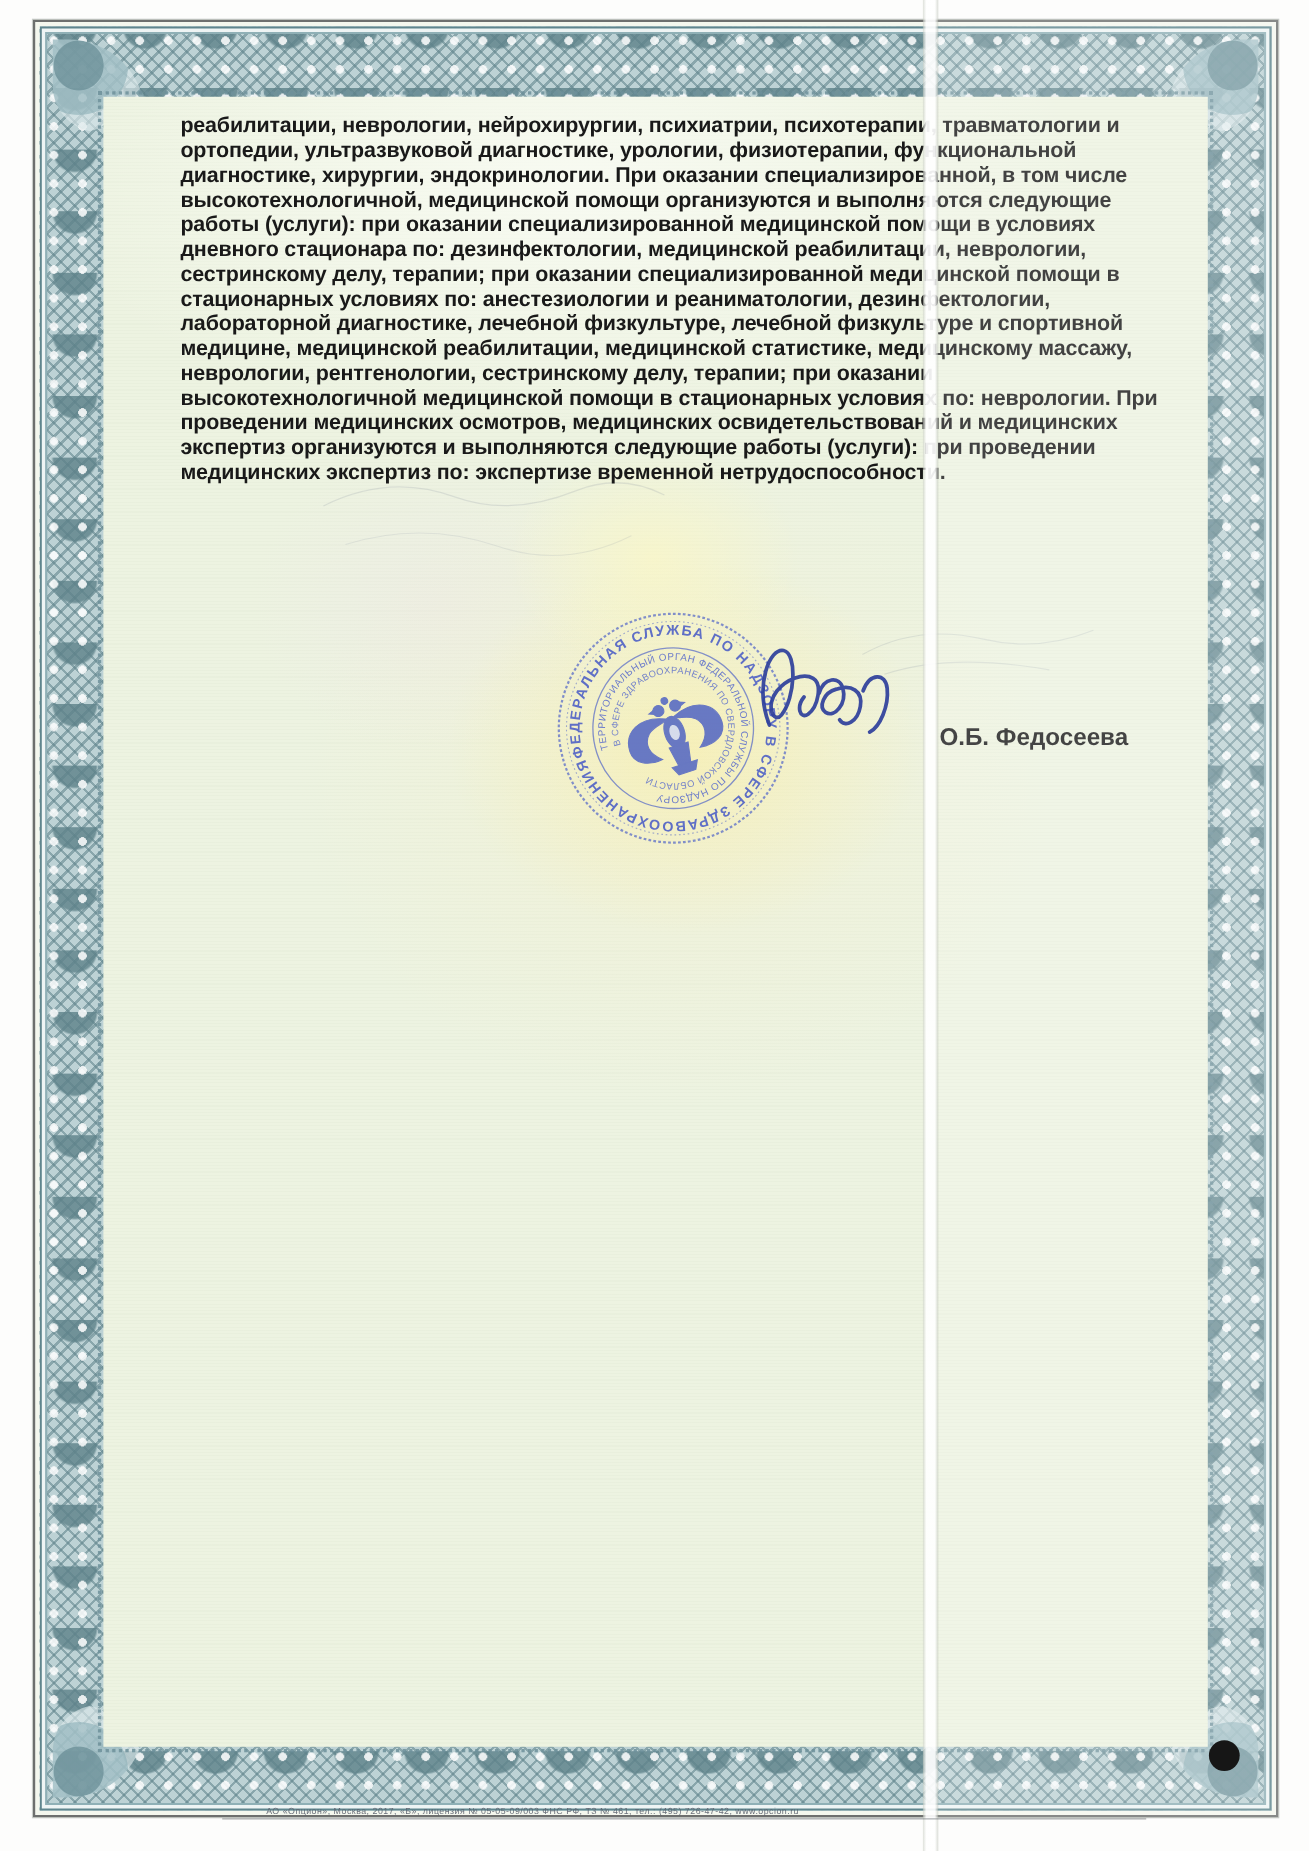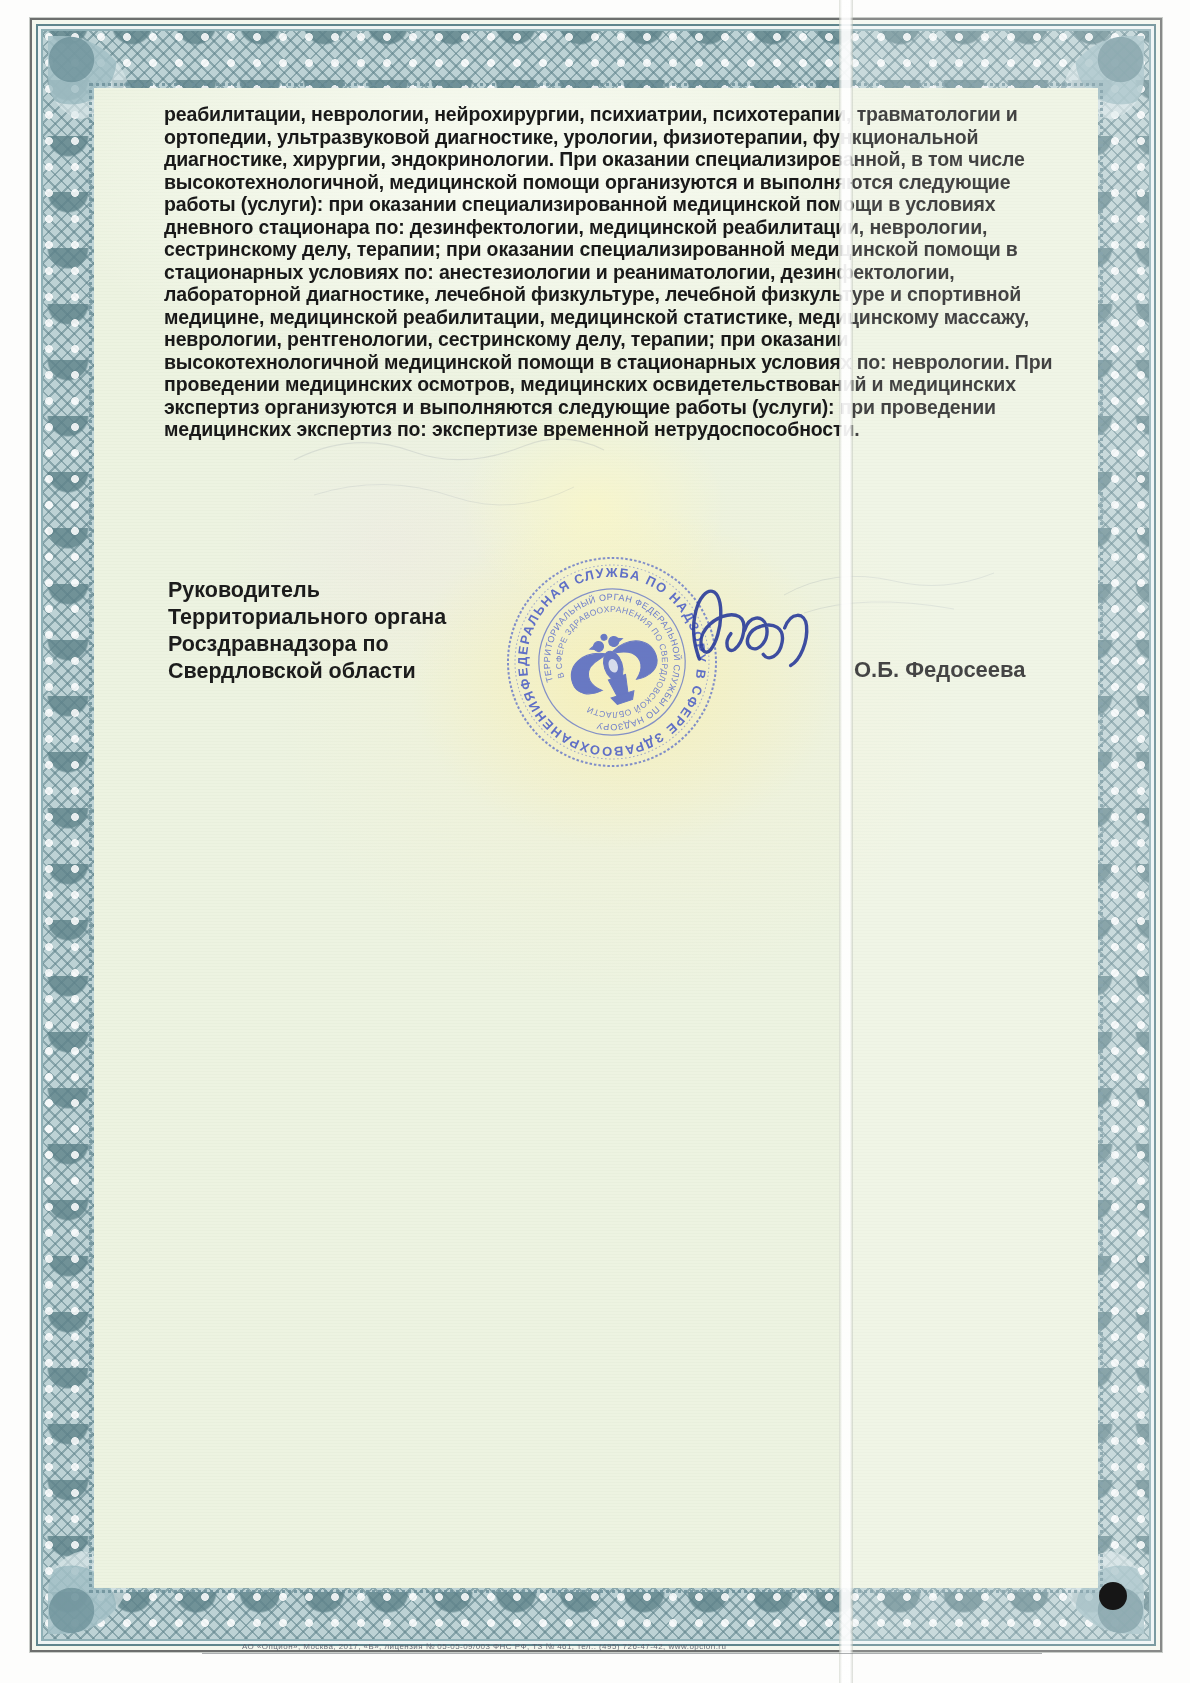--- a/index.html
+++ b/index.html
@@ -171,26 +171,20 @@
     </svg>
 
     <svg class="signature-svg" width="170" height="110" viewBox="0 0 170 110">
       <g transform="rotate(-6 85 55)" fill="none" stroke="#2e3f9c" stroke-width="3.4" stroke-linecap="round" stroke-linejoin="round" opacity="0.92">
         <path d="M 16,84 C 6,46 24,14 36,18 C 48,22 42,62 28,76 C 20,84 14,66 26,54 C 36,44 52,40 60,46 C 68,52 62,72 52,78 C 44,82 42,70 50,62"></path>
         <path d="M 64,60 C 70,46 84,46 86,58 C 88,72 76,84 68,78 C 62,72 68,60 80,58 C 94,55 104,62 100,76 C 96,90 84,94 80,86"></path>
         <path d="M 104,62 C 112,46 126,48 126,62 C 126,78 116,96 106,100"></path>
       </g>
     </svg>
 
-    <div class="sig-label">
-      <div>Руководитель</div>
-      <div>Территориального органа</div>
-      <div>Росздравнадзора по</div>
-      <div>Свердловской области</div>
-    </div>
 
     <div class="signer-name">О.Б. Федосеева</div>
 
     <div class="footer">АО «Опцион», Москва, 2017, «Б», лицензия № 05-05-09/003 ФНС РФ, ТЗ № 461, тел.: (495) 726-47-42, www.opcion.ru</div>
 
   </div>
 
   <div class="right-lighten"></div>
   <div class="seam"></div>
   <div class="punch"></div>

